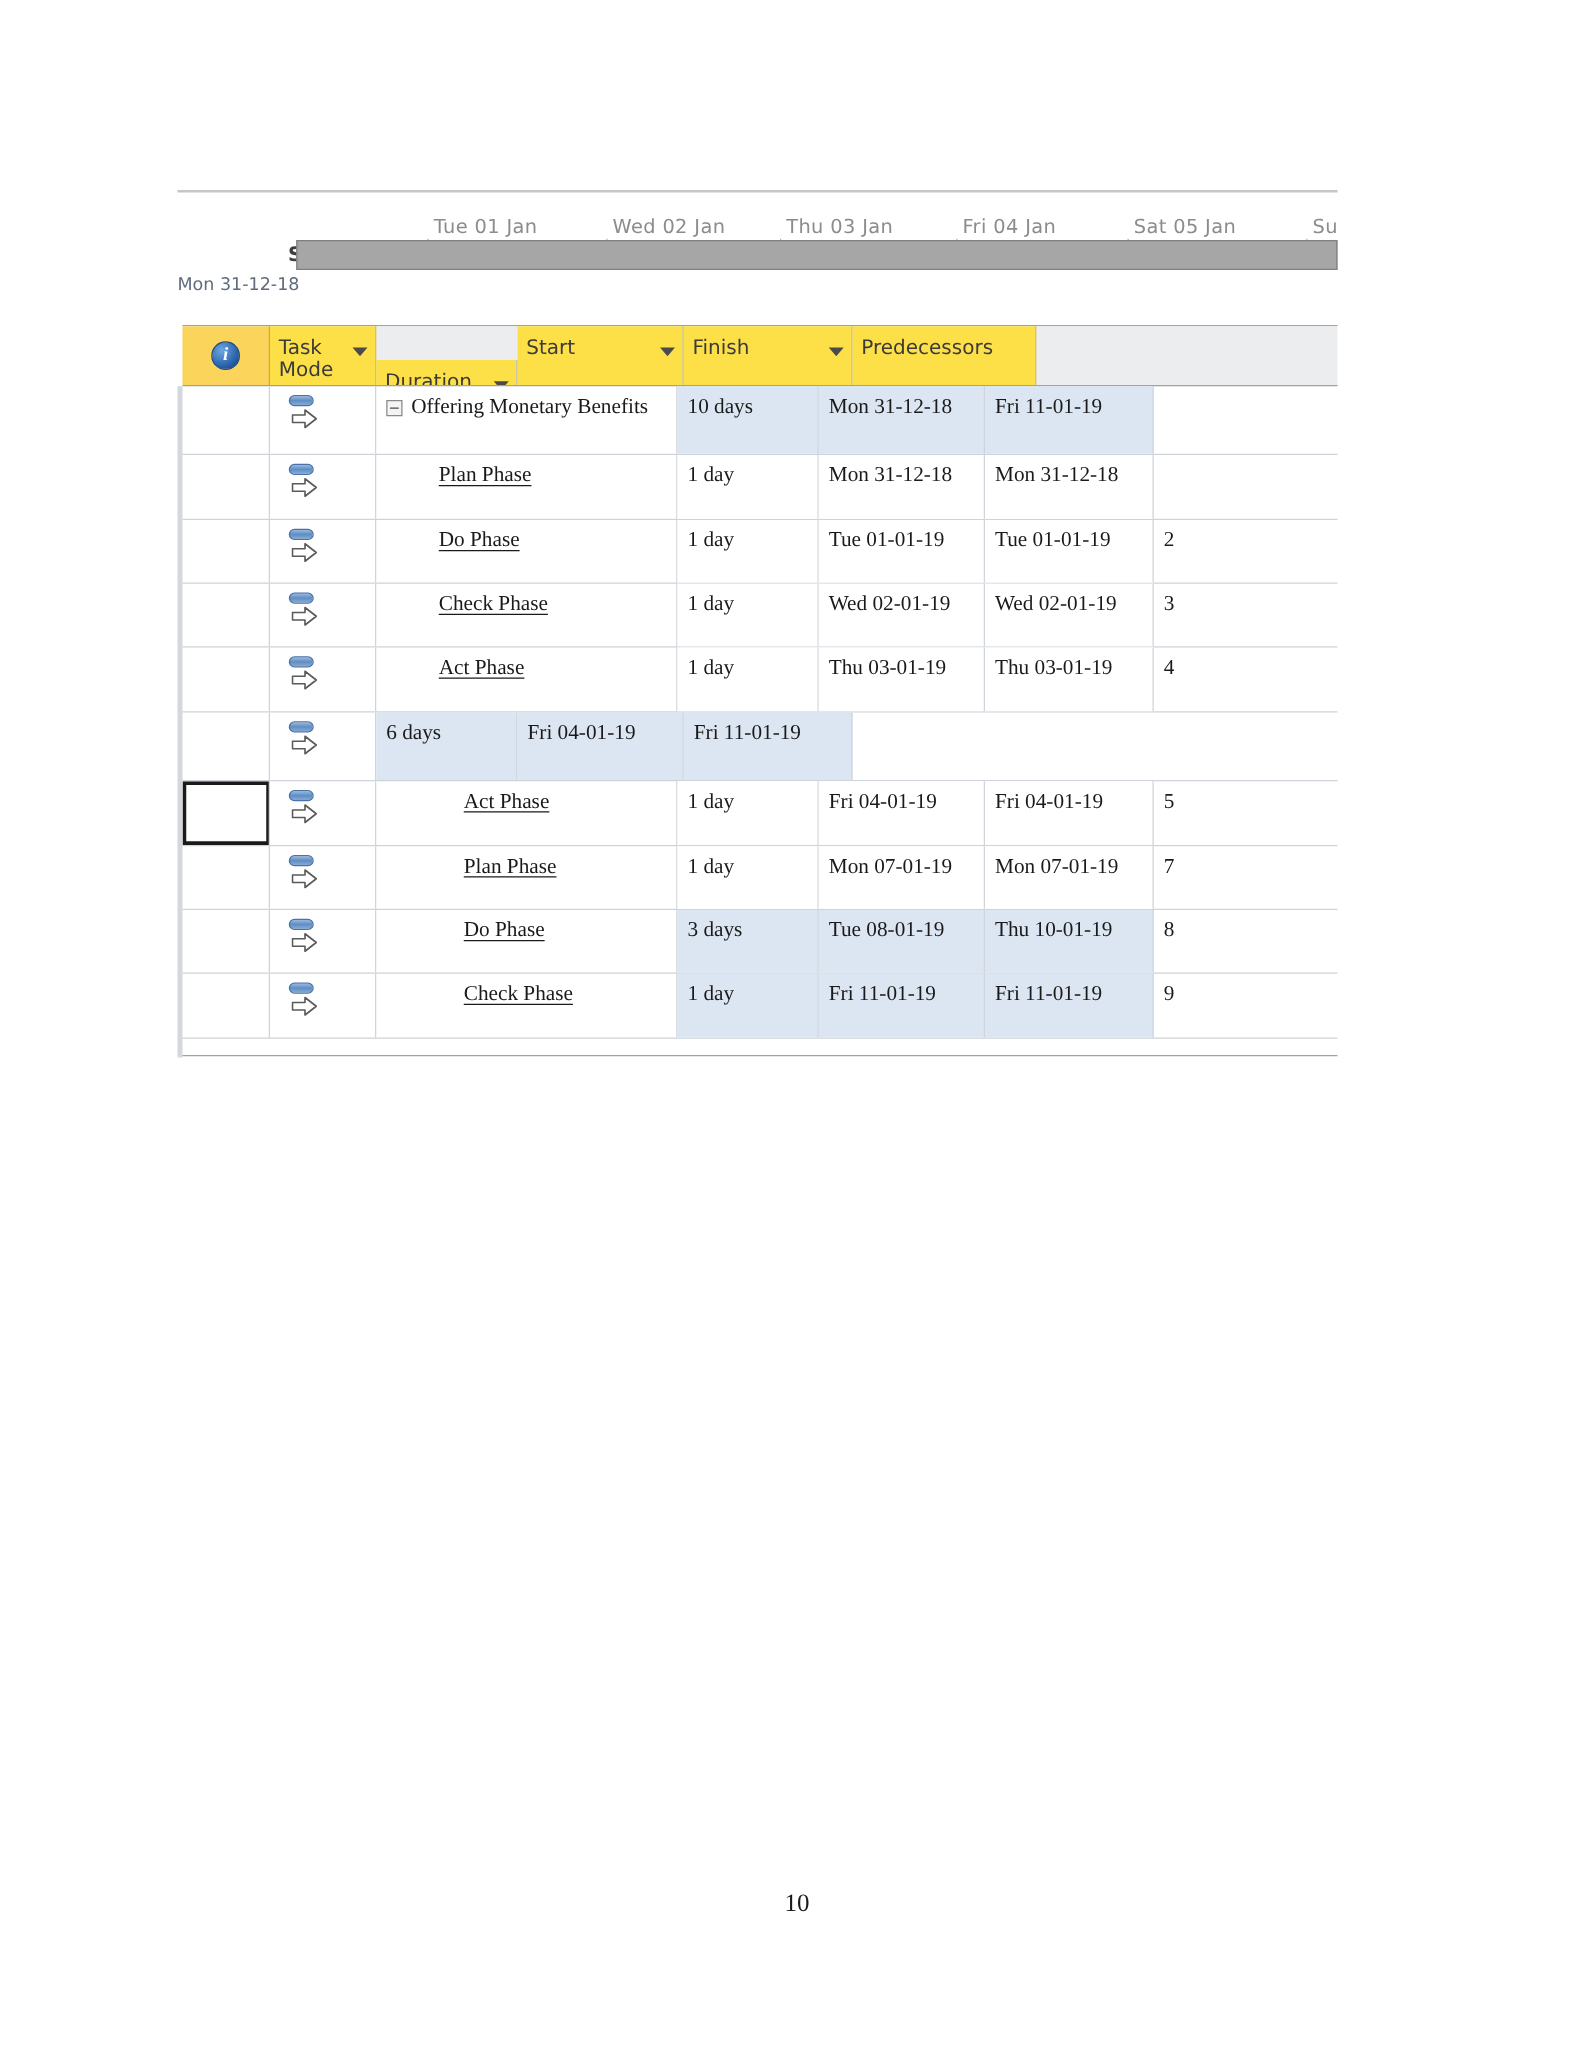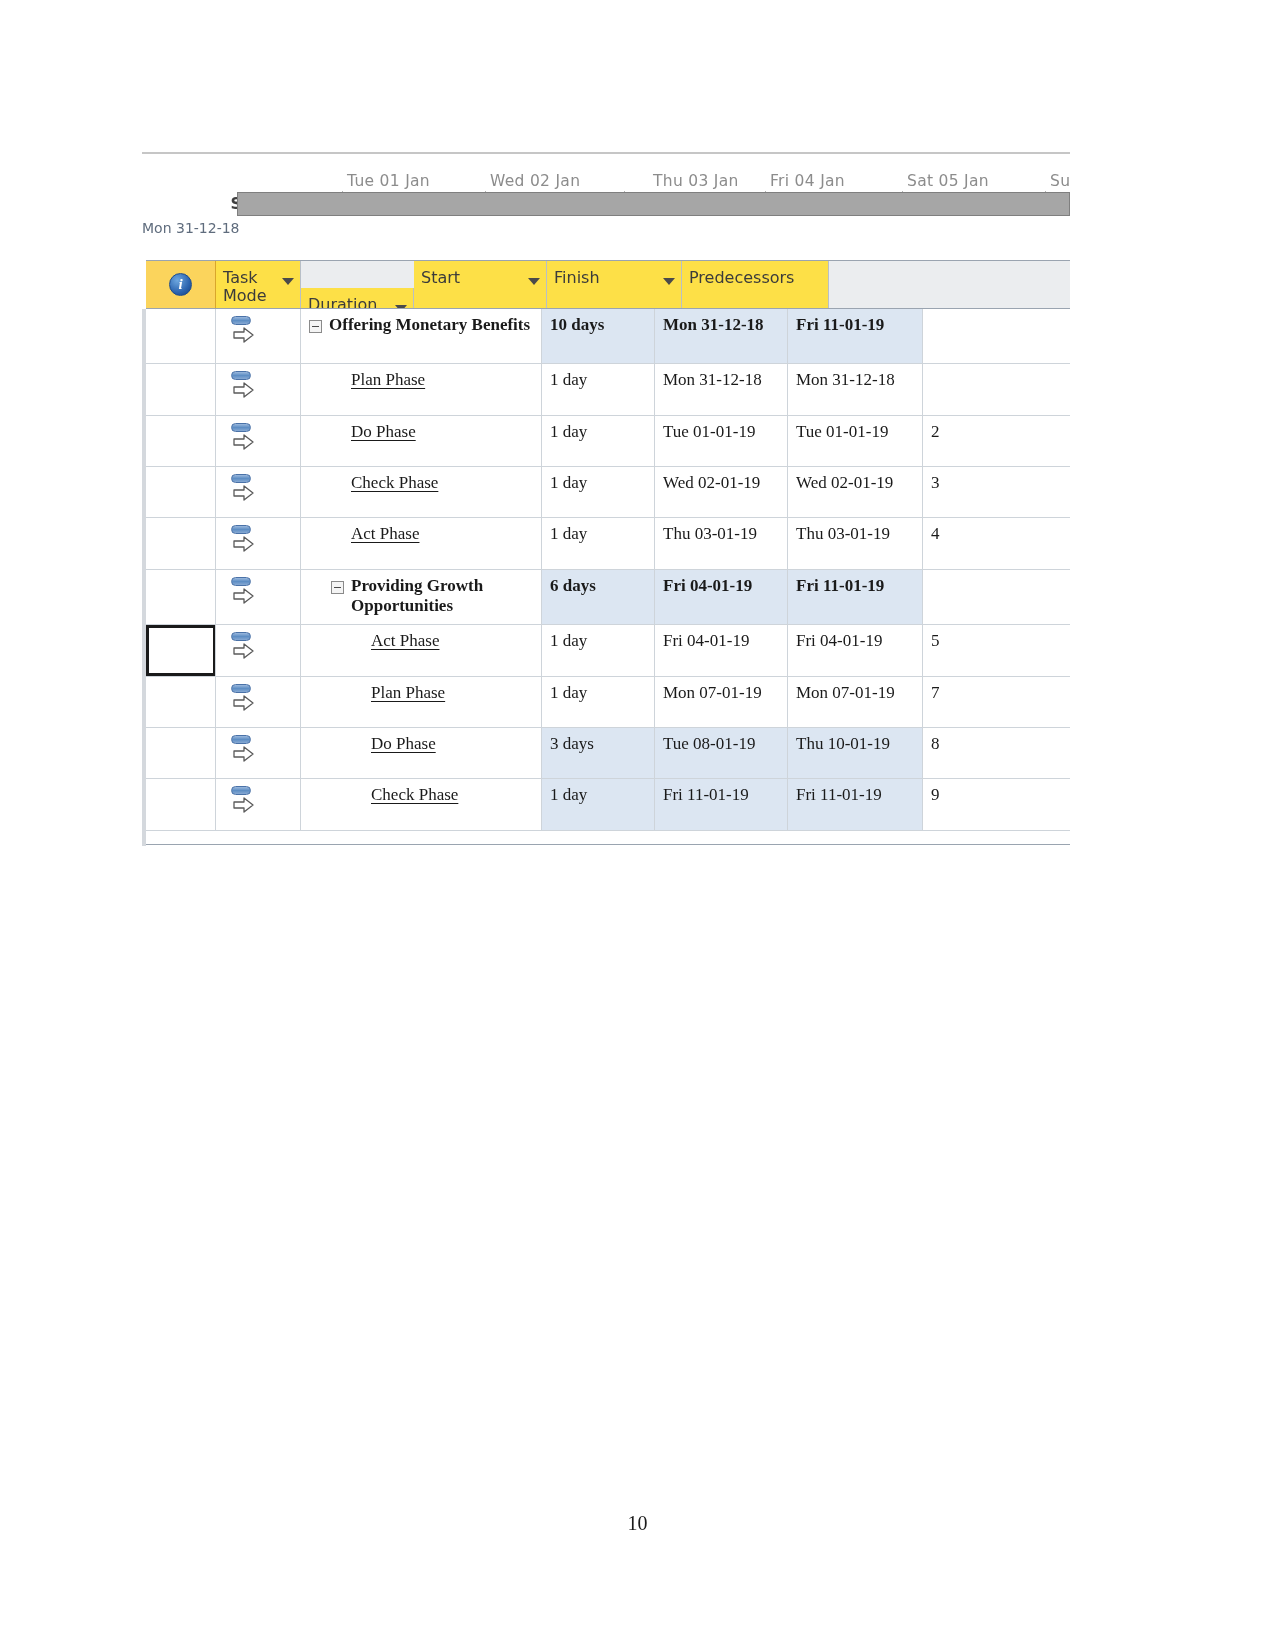--- a/index.html
+++ b/index.html
@@ -172,21 +172,21 @@
   }
   
   .c-ind  { width: 70px; border-right: 1px solid #ced4da; }
   .c-mode { width: 85px; padding: 0; }
   .c-name { width: 241px; }
   .c-dur  { width: 113px; }
   .c-start{ width: 133px; }
   .c-fin  { width: 135px; }
   .c-pred { width: 147px; border-right: none; }
 
-  .row.summary .cell { font-weight: bold; }
+  .row.summary .cell { font-weight: normal; }
   .row.summary .c-dur,
   .row.summary .c-start,
   .row.summary .c-fin { background: #dce6f2; }
   .row.normal .c-dur,
   .row.normal .c-start,
   .row.normal .c-fin { background: #ffffff; }
   .row.normal.shaded .c-dur,
   .row.normal.shaded .c-start,
   .row.normal.shaded .c-fin { background: #dce6f2; }
 
@@ -282,21 +282,21 @@
 </head>
 <body>
 
 <div id="timeline">
   <div id="timeline-toprule"></div>
   <div id="timeline-ticks">
       <div class="tl-tick-label" style="left: 205px;">Tue 01 Jan</div>
       <div class="tl-tick-mark" style="left: 200px;"></div>
       <div class="tl-tick-label" style="left: 348px;">Wed 02 Jan</div>
       <div class="tl-tick-mark" style="left: 343px;"></div>
-      <div class="tl-tick-label" style="left: 487px; margin-left: 24px;">Thu 03 Jan</div>
+      <div class="tl-tick-label" style="left: 487px;">Thu 03 Jan</div>
       <div class="tl-tick-mark" style="left: 482px;"></div>
       <div class="tl-tick-label" style="left: 628px;">Fri 04 Jan</div>
       <div class="tl-tick-mark" style="left: 623px;"></div>
       <div class="tl-tick-label" style="left: 765px;">Sat 05 Jan</div>
       <div class="tl-tick-mark" style="left: 760px;"></div>
       <div class="tl-tick-label" style="left: 908px;">Su</div>
       <div class="tl-tick-mark" style="left: 903px;"></div>
     </div>
   <div id="timeline-start-label">Start</div>
   <div id="timeline-bar"></div>
@@ -434,26 +434,20 @@
       <div class="row summary" style="height: 55px;">
         <div class="cell c-ind"></div>
         <div class="cell c-mode">
           <div class="mode-icon">
             <div class="bar"></div>
             <svg class="arrow" width="22" height="18" viewBox="0 0 22 18">
               <path d="M1 5 H11 V1 L20 8 L11 15 V11 H1 Z" fill="#ffffff" stroke="#5a5a5a" stroke-width="1.3" stroke-linejoin="round"></path>
             </svg>
           </div>
         </div>
-        <div class="cell c-name">
-          <div class="tname-wrap" style="padding-left: 22px;">
-            <div class="collapse-box"></div>
-            <span>Providing Growth Opportunities</span>
-          </div>
-        </div>
         <div class="cell c-dur">6 days</div>
         <div class="cell c-start">Fri 04-01-19</div>
         <div class="cell c-fin">Fri 11-01-19</div>
         <div class="cell c-pred"></div>
       </div>
       <div class="row normal" style="height: 52px;">
         <div class="cell c-ind">
           <div class="sel-cell"></div>
         </div>
         <div class="cell c-mode">

